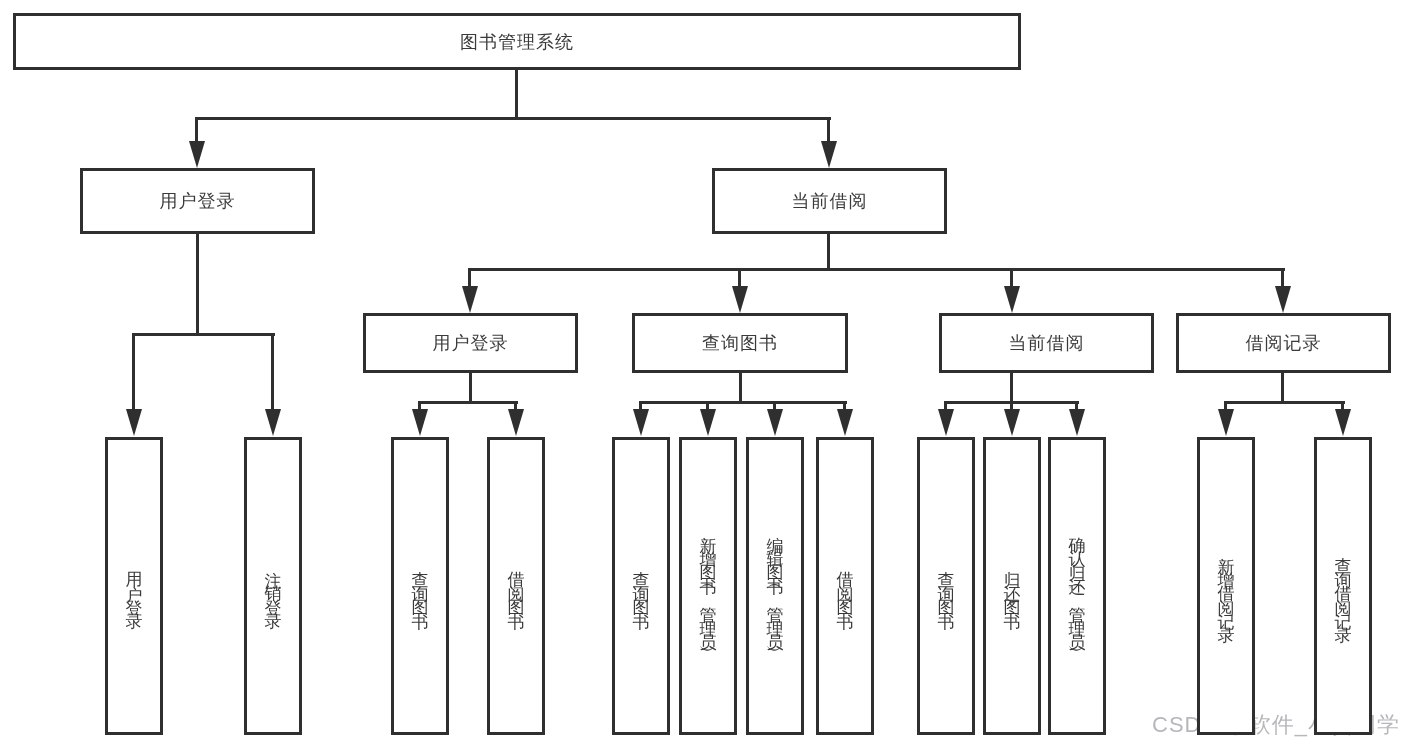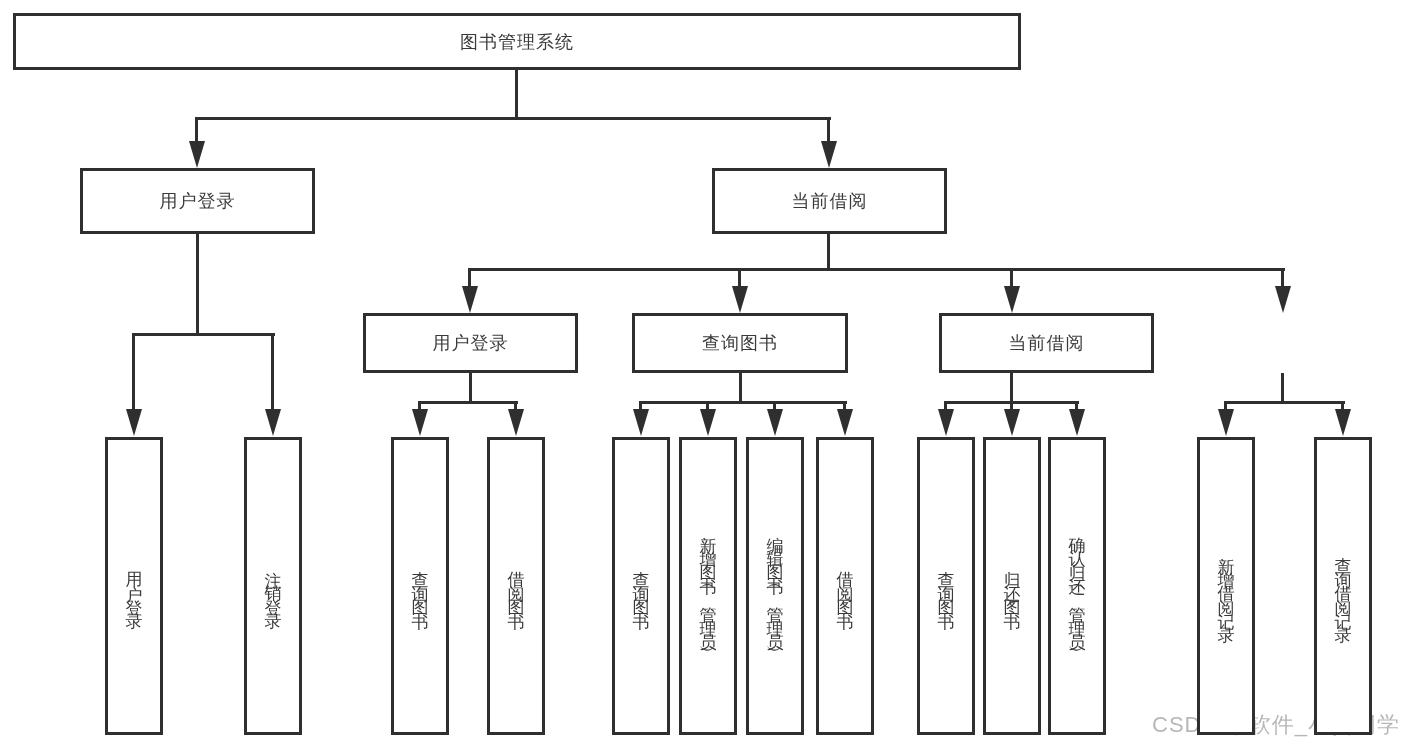--- a/index.html
+++ b/index.html
@@ -126,20 +126,23 @@
     </div>
     <div class="node" style="left: 363px; top: 313px; width: 215px; height: 60px;">
       <span>用户登录</span>
     </div>
     <div class="node" style="left: 632px; top: 313px; width: 216px; height: 60px;">
       <span>查询图书</span>
     </div>
     <div class="node" style="left: 939px; top: 313px; width: 215px; height: 60px;">
       <span>当前借阅</span>
     </div>
+    <div class="node" style="left: 1176px; top: 313px; width: 215px; height: 60px;">
+      <span>借阅记录</span>
+    </div>
     <div class="node v" style="left: 105px; top: 437px; width: 58px; height: 298px;">
       <span>用户登录</span>
     </div>
     <div class="node v" style="left: 244px; top: 437px; width: 58px; height: 298px;">
       <span>注销登录</span>
     </div>
     <div class="node v" style="left: 391px; top: 437px; width: 58px; height: 298px;">
       <span>查询图书</span>
     </div>
     <div class="node v" style="left: 487px; top: 437px; width: 58px; height: 298px;">

